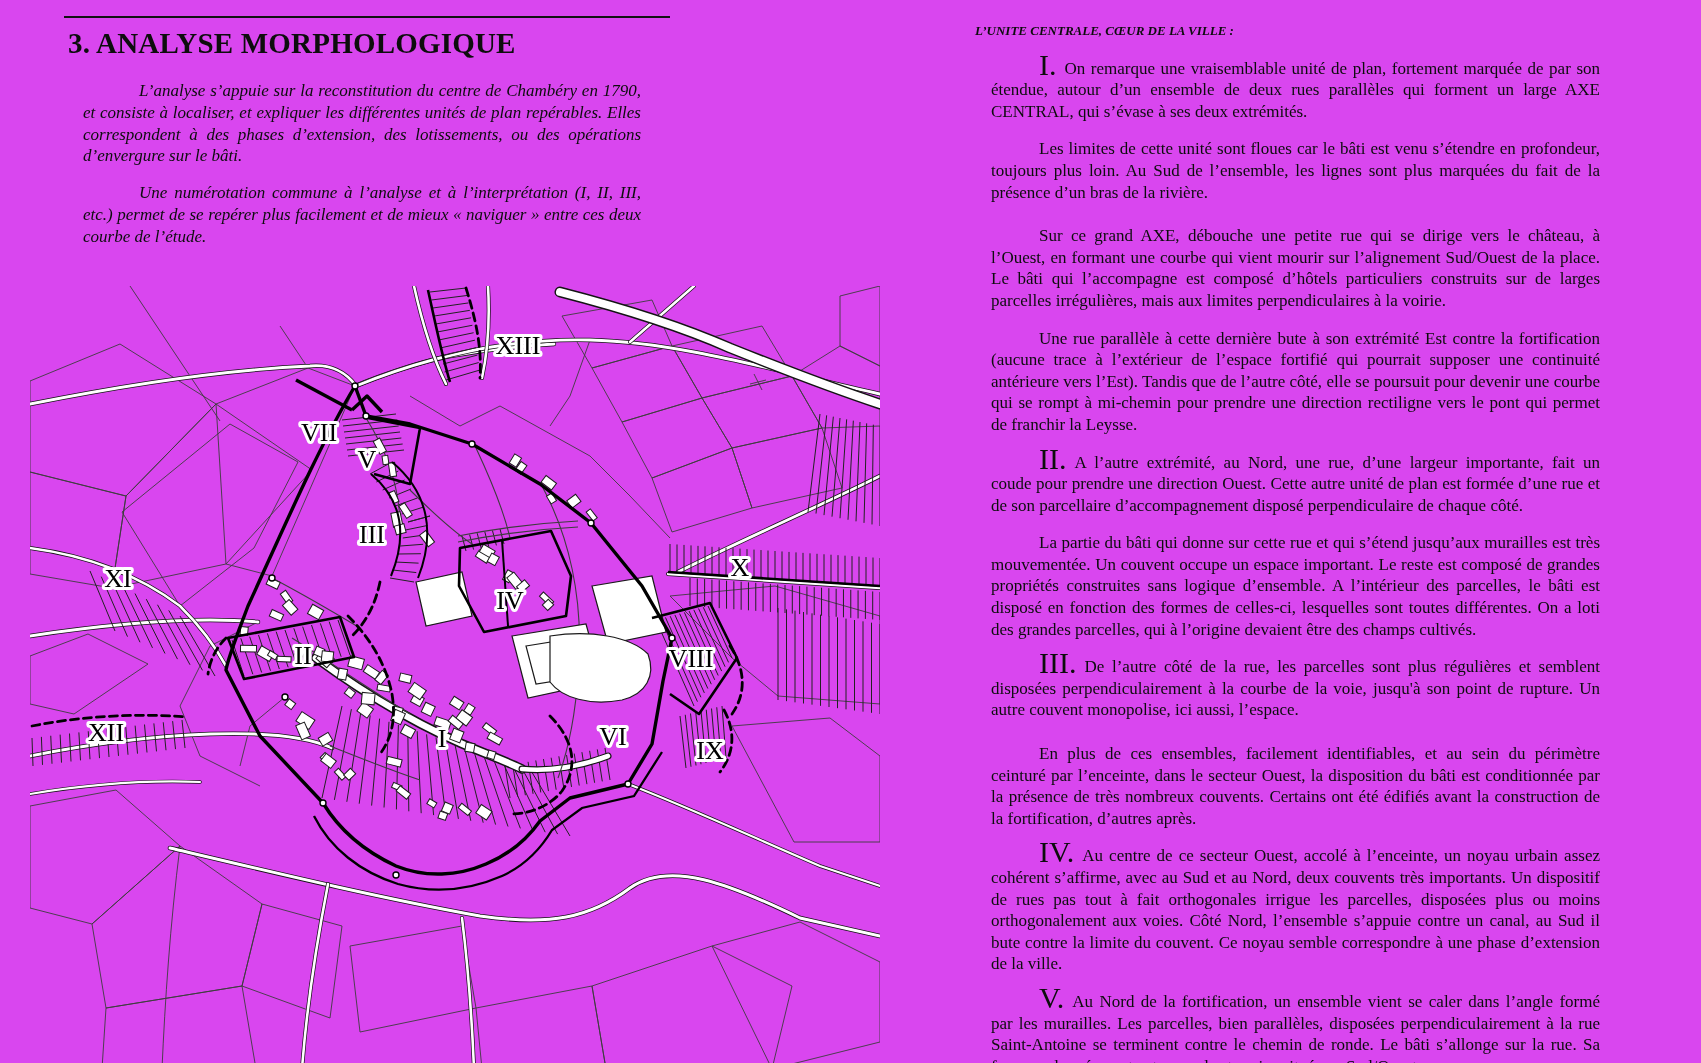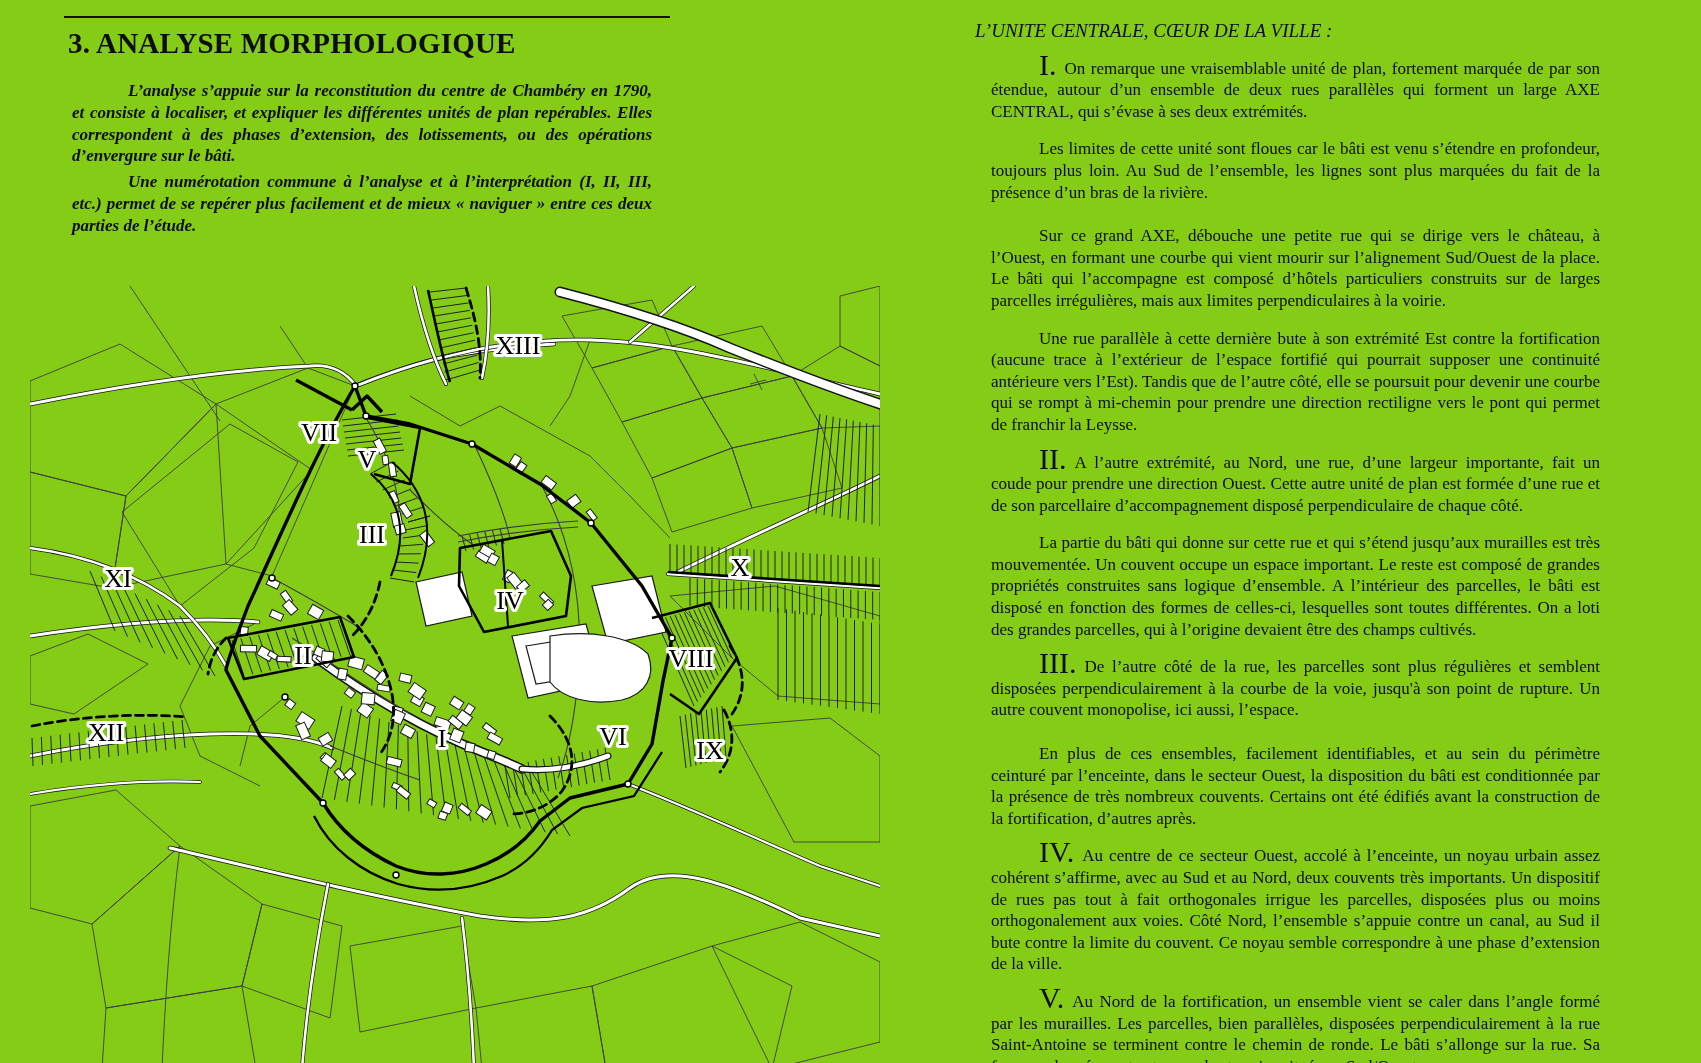--- a/index.html
+++ b/index.html
@@ -1,28 +1,28 @@
 <!DOCTYPE html>
 <html><head>
 <meta charset="utf-8">
 <style>
   html,body{margin:0;padding:0;background:#ffffff;}
-  #page{position:relative;width:1701px;height:1063px;background:#84cc16;overflow:hidden;
+  #page{position:relative;width:1701px;height:1063px;background:#d946ef;overflow:hidden;
         color:#0d0d0d;font-family:"Liberation Serif","DejaVu Serif",serif;}
 
   
   #left-col{position:absolute;left:68px;top:16px;width:588px;}
   .toprule{border:none;border-top:2px solid #111;margin:0 0 0 -4px;width:606px;}
   #left-col h1{font-size:29px;font-weight:bold;margin:9px 0 20px 0;letter-spacing:0.2px;}
-  .intro{margin:4px;font-style:italic;font-weight:bold;font-size:17px;line-height:21.8px;
+  .intro{margin:15px;font-style:italic;font-weight:normal;font-size:17px;line-height:21.8px;
          text-align:justify;text-indent:56px;}
 
   
   #right-col{position:absolute;left:975px;top:20px;width:641px;}
-  .rh{font-style:italic;font-weight:normal;font-size:19px;line-height:21.6px;margin:0 0 3px 0;}
+  .rh{font-style:italic;font-weight:bold;font-size:13px;line-height:21.6px;margin:0 0 3px 0;}
   .rh.gap-sm{margin-top:10px;margin-bottom:2px;}
   .para{margin:16px;font-size:17px;line-height:21.6px;text-align:justify;text-indent:48px;}
   .para.gap{margin-top:22px;}
   .para.gap-xs{margin-top:5px;}
   .numeral{font-size:30px;line-height:0;margin-right:8px;position:relative;top:1px;}
 
   
   #map-wrap{position:absolute;left:30px;top:286px;width:850px;height:783px;}
   #map-svg{width:850px;height:783px;display:block;}
   .thin{fill:none;stroke:#3d3d3d;stroke-width:0.9;}
@@ -43,21 +43,21 @@
 </style>
 </head>
 <body>
 
 <div id="page">
 
   <div id="left-col">
     <hr class="toprule">
     <h1>3. ANALYSE MORPHOLOGIQUE</h1>
     <p class="intro">L’analyse s’appuie sur la reconstitution du centre de Chambéry en 1790, et consiste à localiser, et expliquer les différentes unités de plan repérables. Elles correspondent à des phases d’extension, des lotissements, ou des opérations d’envergure sur le bâti.</p>
-    <p class="intro">Une numérotation commune à l’analyse et à l’interprétation (I, II, III, etc.) permet de se repérer plus facilement et de mieux « naviguer » entre ces deux parties de l’étude.</p>
+    <p class="intro">Une numérotation commune à l’analyse et à l’interprétation (I, II, III, etc.) permet de se repérer plus facilement et de mieux « naviguer » entre ces deux courbe de l’étude.</p>
   </div>
 
   <div id="map-wrap">
     <svg id="map-svg" viewBox="0 0 850 783">
       <g id="g-bg">
           <path d="M0 95 L90 58 L186 118 L96 210 L0 186 Z" class="thin"></path>
           <path d="M96 210 L186 118 L282 184 L196 278 L82 302 Z" class="thin"></path>
           <path d="M0 186 L96 210 L82 302 L0 288 Z" class="thin"></path>
           <path d="M186 118 L278 82 L325 100 L242 290 L196 278 Z" class="thin"></path>
           <path d="M92 226 L200 138 L268 176 L224 262 L150 320 Z" class="thin"></path>

